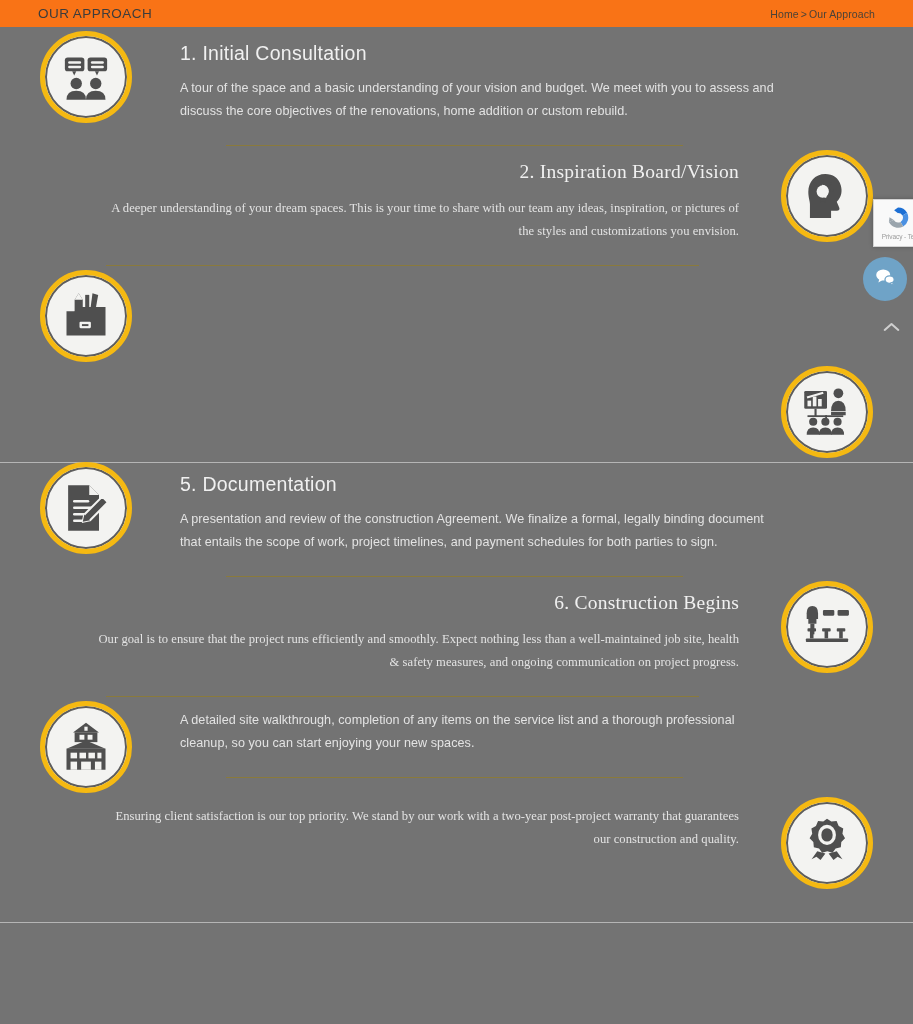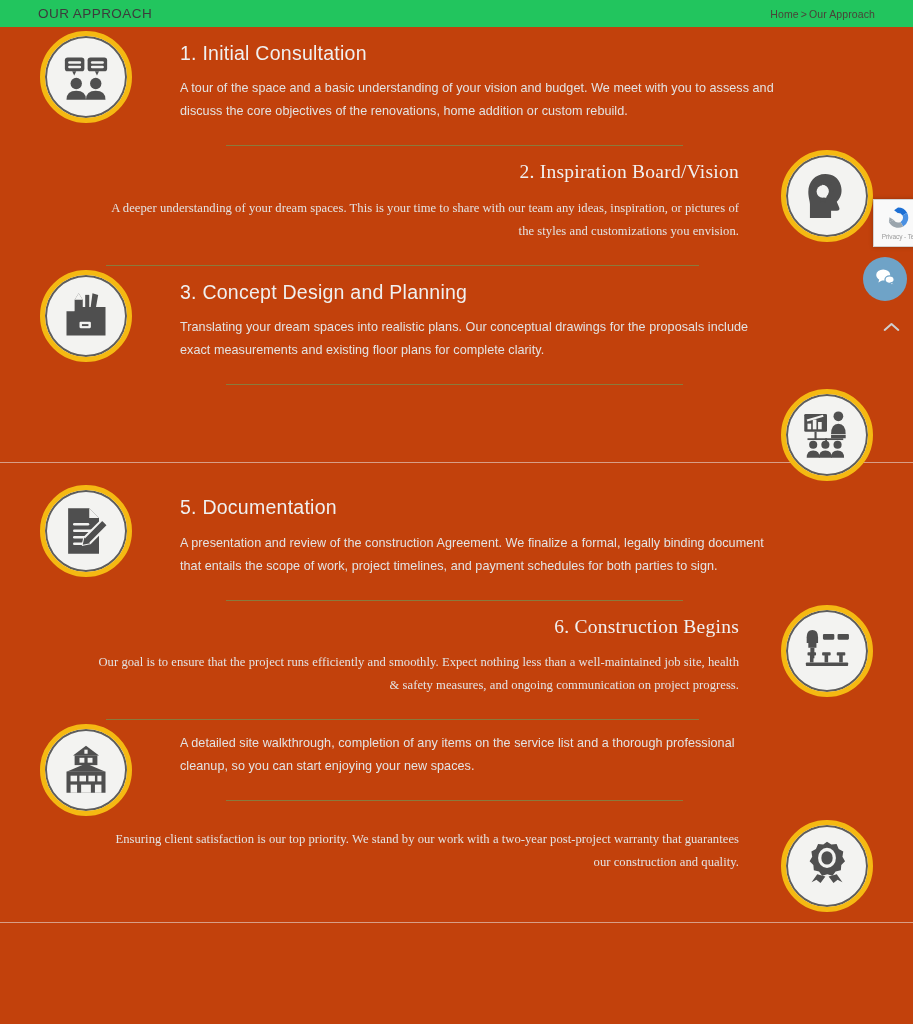--- a/index.html
+++ b/index.html
@@ -7,21 +7,21 @@
   body {
     background:#5d5d5d;
     font-family:"Liberation Sans", sans-serif;
     -webkit-font-smoothing:antialiased;
   }
 
   
   .topbar {
     position:relative;
     height:27px;
-    background:#22c55e;
+    background:#f97316;
     display:flex;
     align-items:center;
     justify-content:space-between;
     padding:0 38px 0 38px;
   }
   .topbar-title {
     font-size:13.5px;
     letter-spacing:.45px;
     color:#3c3c3c;
     font-weight:400;
@@ -34,21 +34,21 @@
     margin-left:11px;
   }
   .breadcrumb .sep { margin:0 2px; }
   .breadcrumb a { color:#4a4238; text-decoration:none; }
 
   
   .page {
     position:relative;
     width:913px;
     height:997px;
-    background:#c2410c;
+    background:#737373;
     overflow:hidden;
   }
 
   
   .seam {
     position:absolute;
     left:0; right:0;
     height:1px;
     background:rgba(235,235,235,.55);
     pointer-events:none;
@@ -235,25 +235,20 @@
         <path d="M18 12 l5 -8 l5 8 l0 16 l-10 0 z"></path>
         <path d="M31 6 l5 0 l0 22 l-5 0 z"></path>
         <path d="M40 4 l7 2 l-4 22 l-6 -1.5 z"></path>
         <path d="M8 26 l10 0 l4 -5 l34 0 l0 35 l-48 0 z"></path>
       </g>
       <rect x="24" y="39" width="14" height="8" rx="1.4" fill="#f3f3f1"></rect>
       <rect x="27" y="42" width="8" height="2.4" class="ink"></rect>
       <path d="M18 12 l5 -8 l5 8 z" fill="#f3f3f1"></path>
     </svg>
           </div>
-        </div>
-        <div class="content">
-          <div class="step-title">3. Concept Design and Planning</div>
-          <div class="step-body">Translating your dream spaces into realistic plans. Our conceptual drawings for the proposals include exact measurements and existing floor plans for complete clarity.</div>
-          <div class="divider"></div>
         </div>
       </div>
       <div class="step right">
         <div class="icon-wrap">
           <div class="badge">
     <svg viewBox="0 0 64 64">
       <g class="ink">
         <rect x="4" y="6" width="28" height="22" rx="1.6"></rect>
         <rect x="16.6" y="28" width="2.6" height="10"></rect>
         <circle cx="46" cy="9" r="6"></circle>

